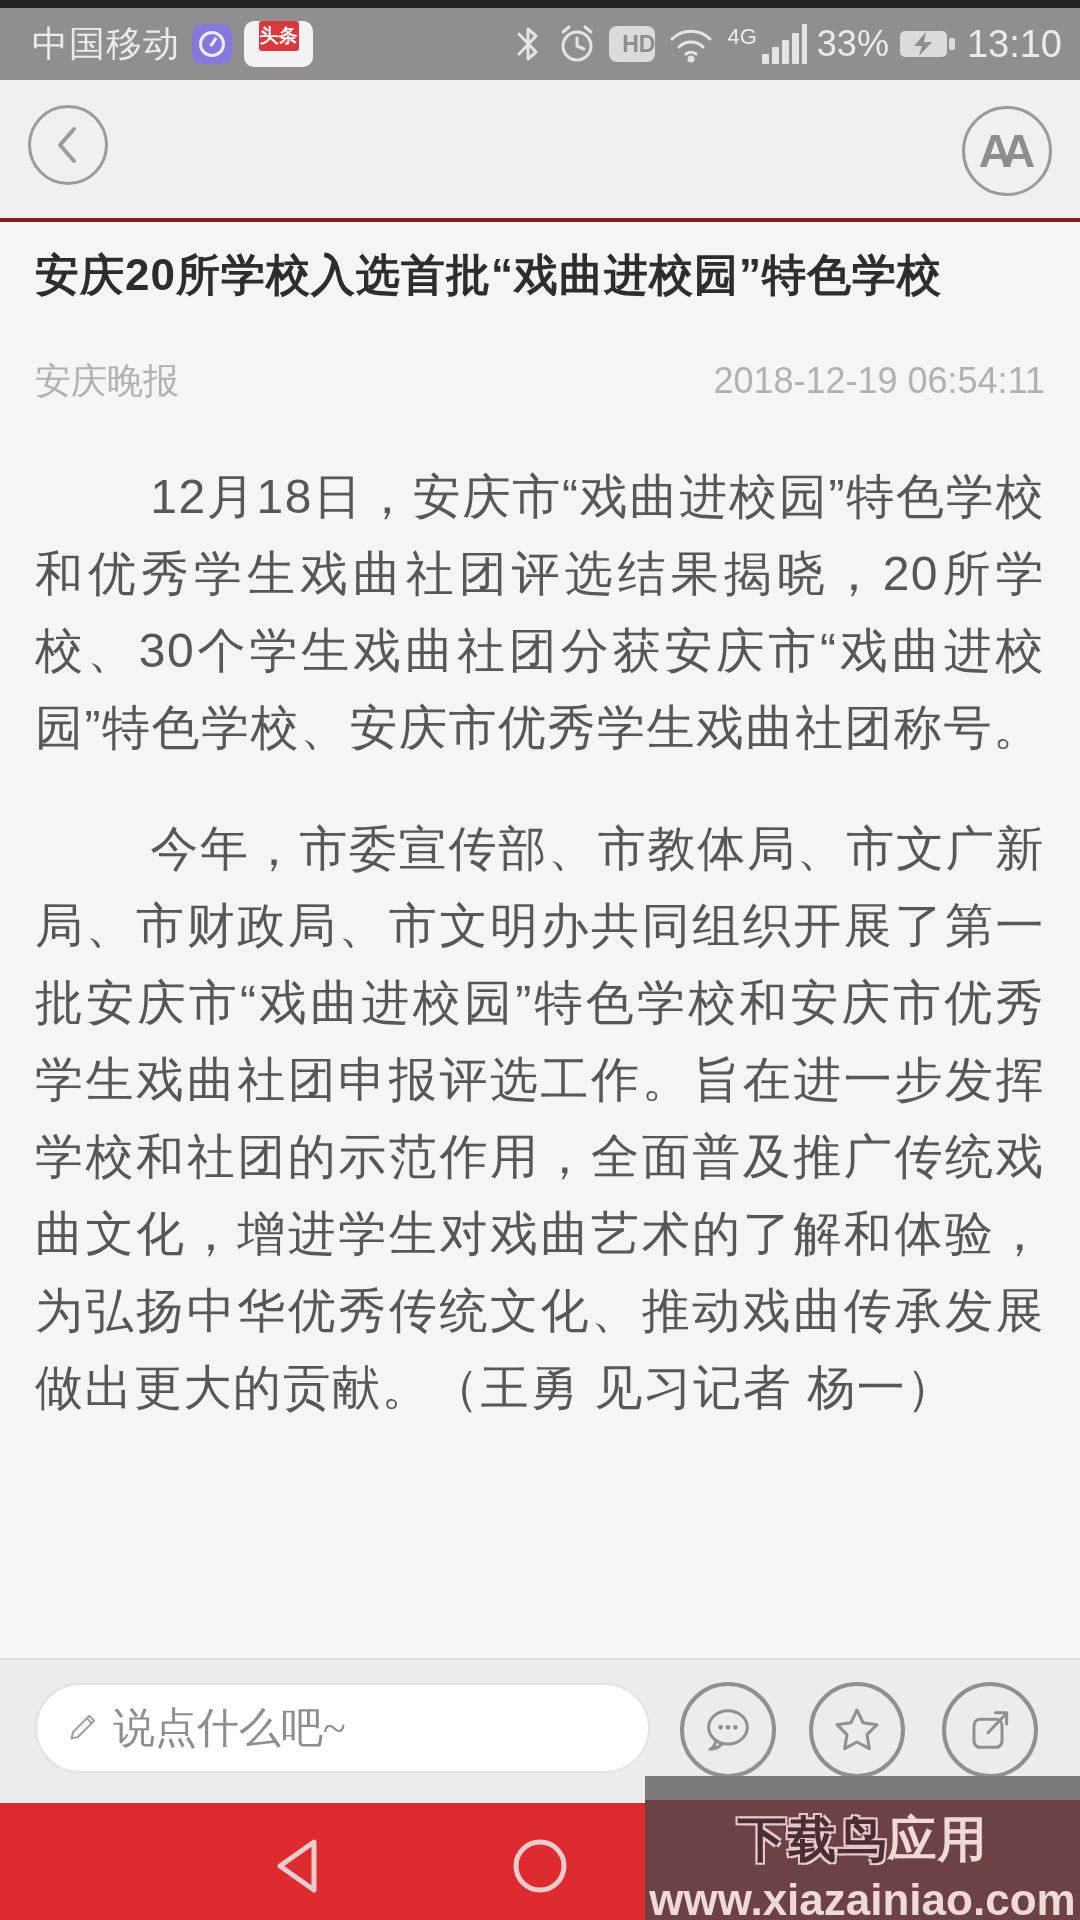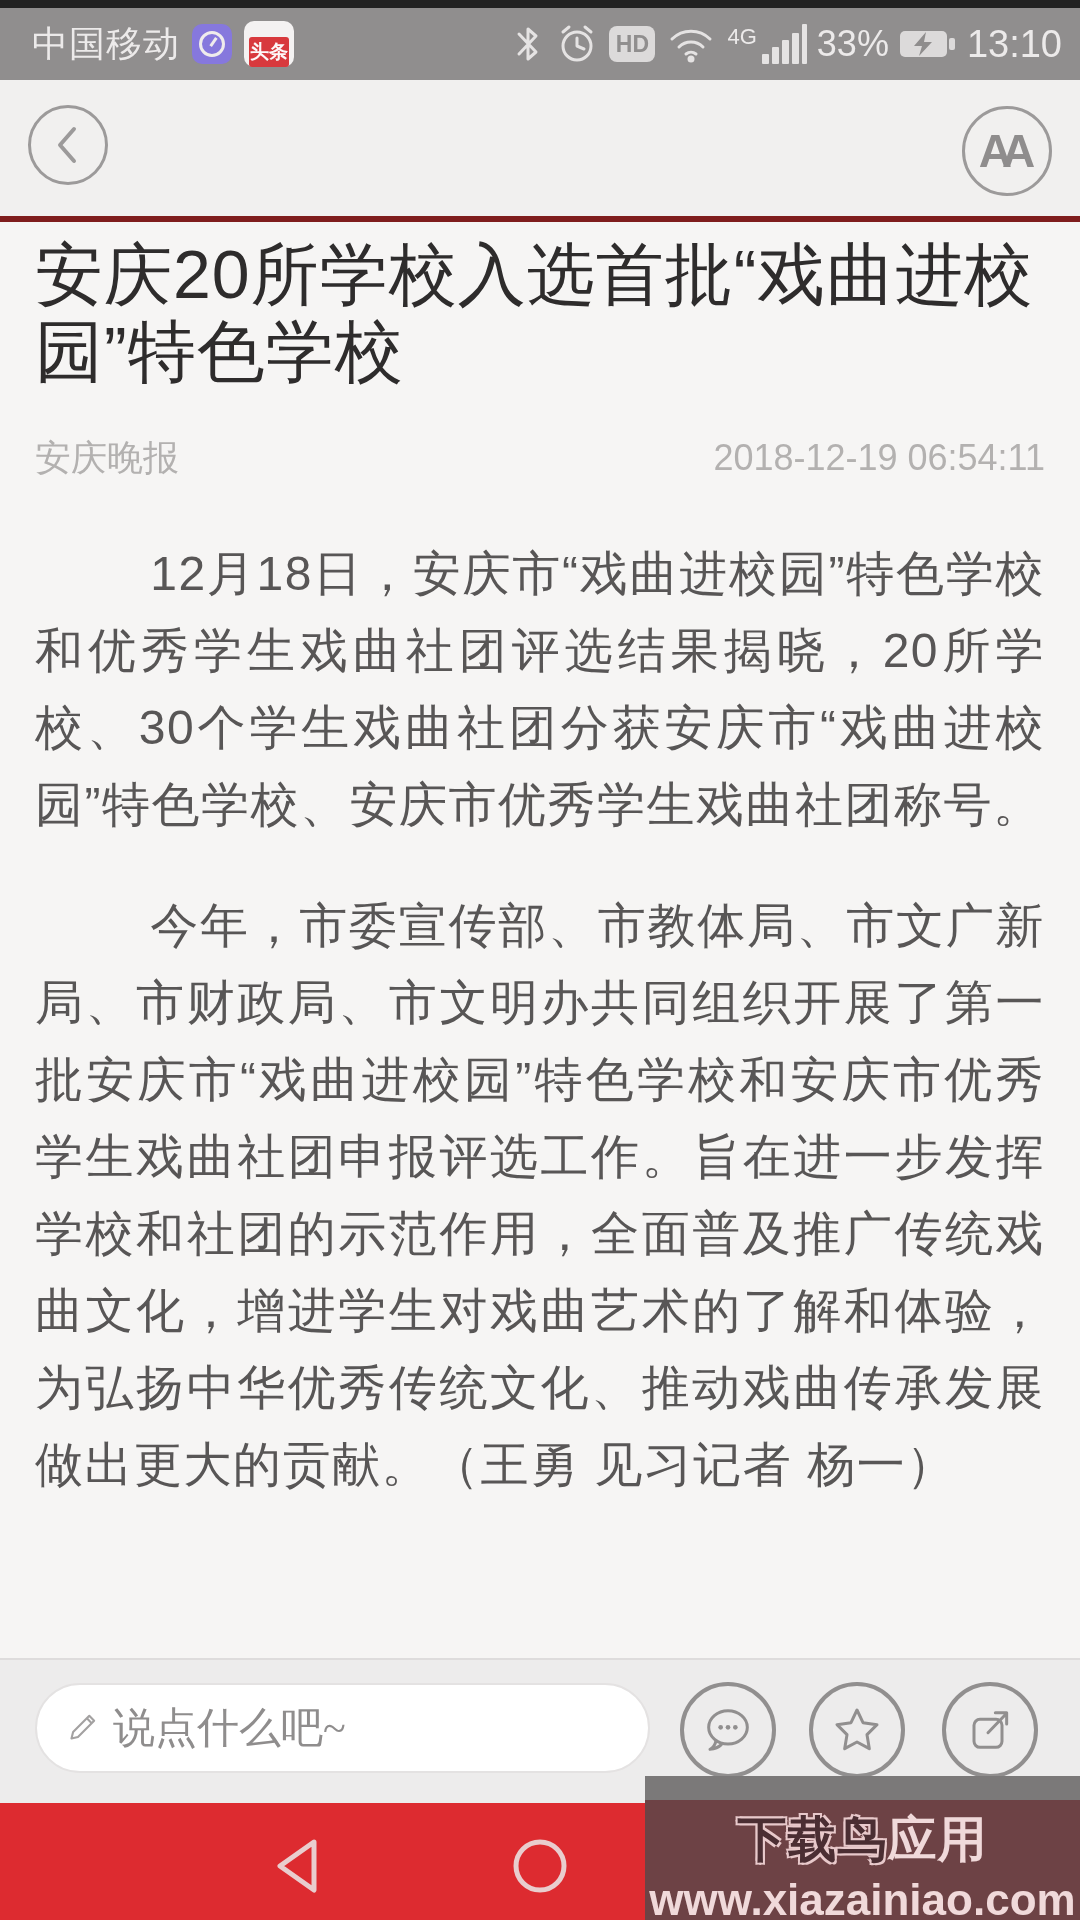--- a/index.html
+++ b/index.html
@@ -23,54 +23,54 @@
   }
   .app-badge-clock .inner {
     width:26px; height:26px; border:3px solid #efecec; border-radius:50%;
     position:relative;
   }
   .app-badge-clock .inner::after {
     content:""; position:absolute; left:10px; top:3px; width:3px; height:10px;
     background:#efecec; transform:rotate(35deg);
   }
   .app-badge-toutiao {
-    width:50px; height:46px; border-radius:10px; background:#f4f2f2;
-    display:flex; align-items:flex-end; justify-content:center;
+    width:69px; height:46px; border-radius:10px; background:#f4f2f2;
+    display:flex; align-items:flex-start; justify-content:center;
   }
   .app-badge-toutiao .band {
     width:40px; height:30px; background:#d8393d; border-radius:3px;
     color:#fdf8f8; font-size:19px; font-weight:bold; line-height:30px; text-align:center;
   }
   .sb-right { margin-left:auto; display:flex; align-items:center; gap:10px; }
   .hd-badge {
     width:46px; height:36px; background:#dcdada; border-radius:8px;
-    color:#908e8e; font-weight:bold; font-size:23px; text-align:center; line-height:36px;
+    color:#908e8e; font-weight:bold; font-size:23px; text-align:right; line-height:36px;
   }
   .net-cluster { display:flex; align-items:flex-end; gap:3px; }
   .net-4g { font-size:22px; align-self:flex-start; margin-right:2px; letter-spacing:0;text-align:right; }
   .bar { width:7px; background:#e5e3e3; border-radius:1px; }
   .pct { font-size:36px; }
   .time { font-size:38px; }
   svg .st { stroke:#e5e3e3; fill:none; stroke-width:3; stroke-linecap:round; stroke-linejoin:round; }
   
   .header {
     position:absolute; left:0; top:72px; width:1080px; height:142px;
-    background:#f1f0ef; border-bottom:6px solid #7f1d1d;
+    background:#f1f0ef; border-bottom:4px solid #7f1d1d;
   }
   .btn-circle {
     position:absolute; border:3px solid #9c9a9a; border-radius:50%;
     display:flex; align-items:center; justify-content:center; background:transparent;
   }
   .back-btn { left:28px; top:25px; width:80px; height:80px; }
   .fontsize-btn { left:962px; top:26px; width:90px; height:90px; color:#8f8d8d;
     font-size:46px; font-weight:bold; letter-spacing:-10px; padding-right:10px; }
   
   .article { position:absolute; left:0; top:214px; width:1080px; height:1436px;
     background:#f6f5f4; padding:14px 35px 0 35px; }
-  .title { font-size:68px; font-weight:400; color:#2e2c2c; line-height:77px; letter-spacing:1px; }
+  .title { font-size:44px; font-weight:700; color:#2e2c2c; line-height:77px; letter-spacing:1px; }
   .meta { display:flex; justify-content:space-between; align-items:baseline;
     margin-top:44px; color:#b3b1b0; font-size:36px; }
   .body-p { margin-top:44px; font-size:48px; color:#585656; line-height:77px;
     text-align:justify; text-indent:2.4em; letter-spacing:1.5px; }
   .body-p.first { margin-top:52px; }
   .editor { margin-top:56px; font-size:44px; color:#7b7979; line-height:52px; }
   
   .comment-bar {
     position:absolute; left:0; top:1650px; width:1080px; height:145px;
     background:#edecec; border-top:2px solid #dedcdc;

